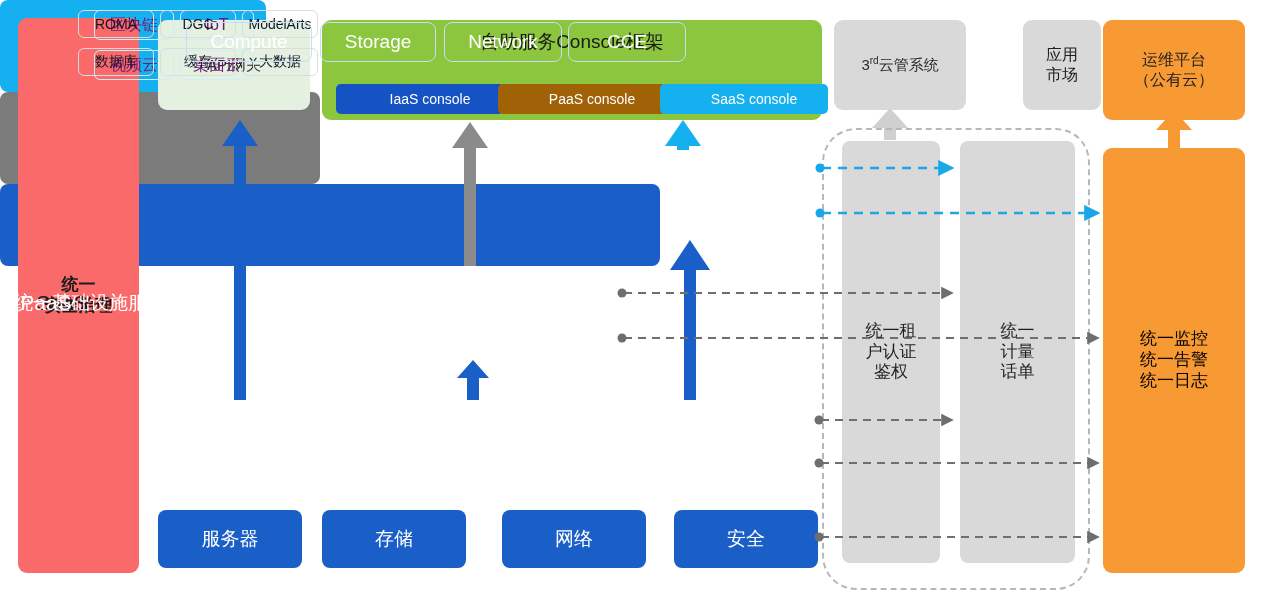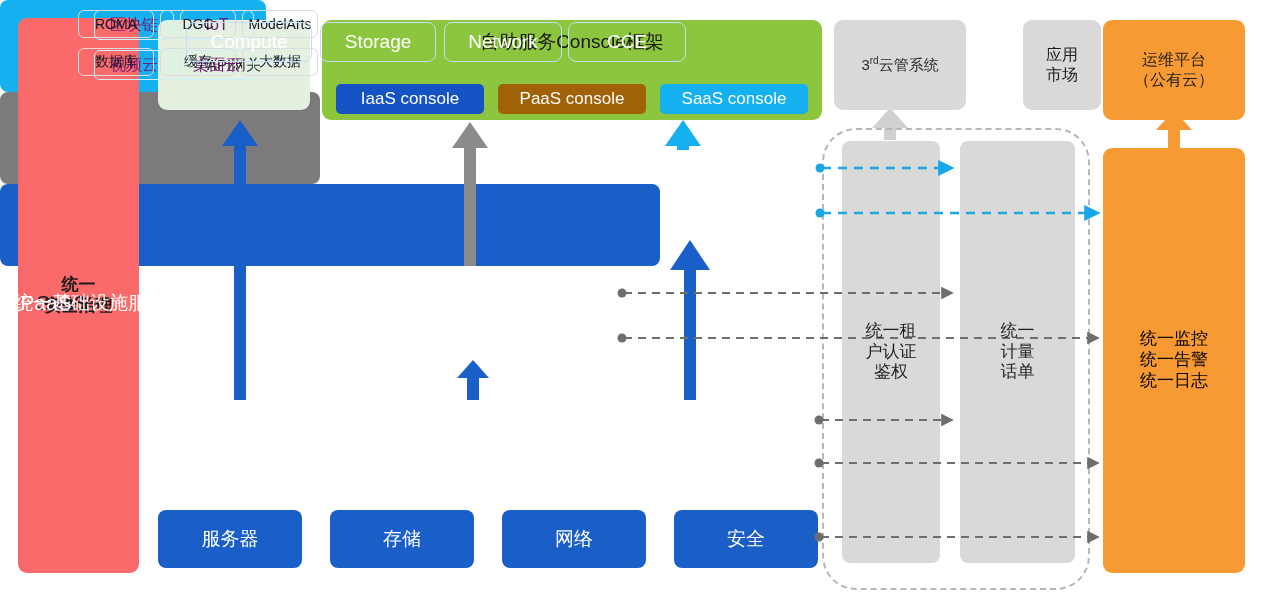--- a/index.html
+++ b/index.html
@@ -36,21 +36,21 @@
     left:322px;top:20px;width:500px;height:100px;
     background:#8cc63e;border-radius:9px;display:block;
   }
   #console-title{
     position:absolute;left:0;top:9px;width:100%;
     text-align:center;font-size:19px;color:#1a1a1a;
   }
   .chip{
     position:absolute;top:64px;height:30px;border-radius:5px;
     display:flex;align-items:center;justify-content:center;
-    color:#ffffff;font-size:17px;
+    color:#ffffff;font-size:14px;padding-left:20px;
   }
   #chip-iaas{left:14px;width:148px;background:#1552c4;}
   #chip-paas{left:176px;width:148px;background:#a16207;}
   #chip-saas{left:338px;width:148px;background:#14b0ef;}
 
   
   #third-party-cloud{
     left:834px;top:20px;width:132px;height:90px;
     background:#d9d9d9;border-radius:9px;color:#2b2b2b;font-size:15px;
   }
@@ -127,21 +127,21 @@
   #pill-network{left:444px;width:116px;}
   #pill-cce{left:568px;width:116px;}
 
   
   .hw-box{
     position:absolute;top:510px;height:58px;border-radius:8px;
     background:#1a5fc8;color:#ffffff;font-size:19px;
     display:flex;align-items:center;justify-content:center;
   }
   #hw-server{left:158px;width:144px;}
-  #hw-storage{left:330px;width:144px;}
+  #hw-storage{left:322px;width:144px;}
   #hw-network{left:502px;width:144px;}
   #hw-security{left:674px;width:144px;}
 
   
   #shared-services-container{
     position:absolute;left:822px;top:128px;width:268px;height:462px;
     border:2.5px dashed #b7b7b7;border-radius:34px;box-sizing:border-box;
   }
   .grey-col{
     position:absolute;border-radius:8px;background:#d9d9d9;

